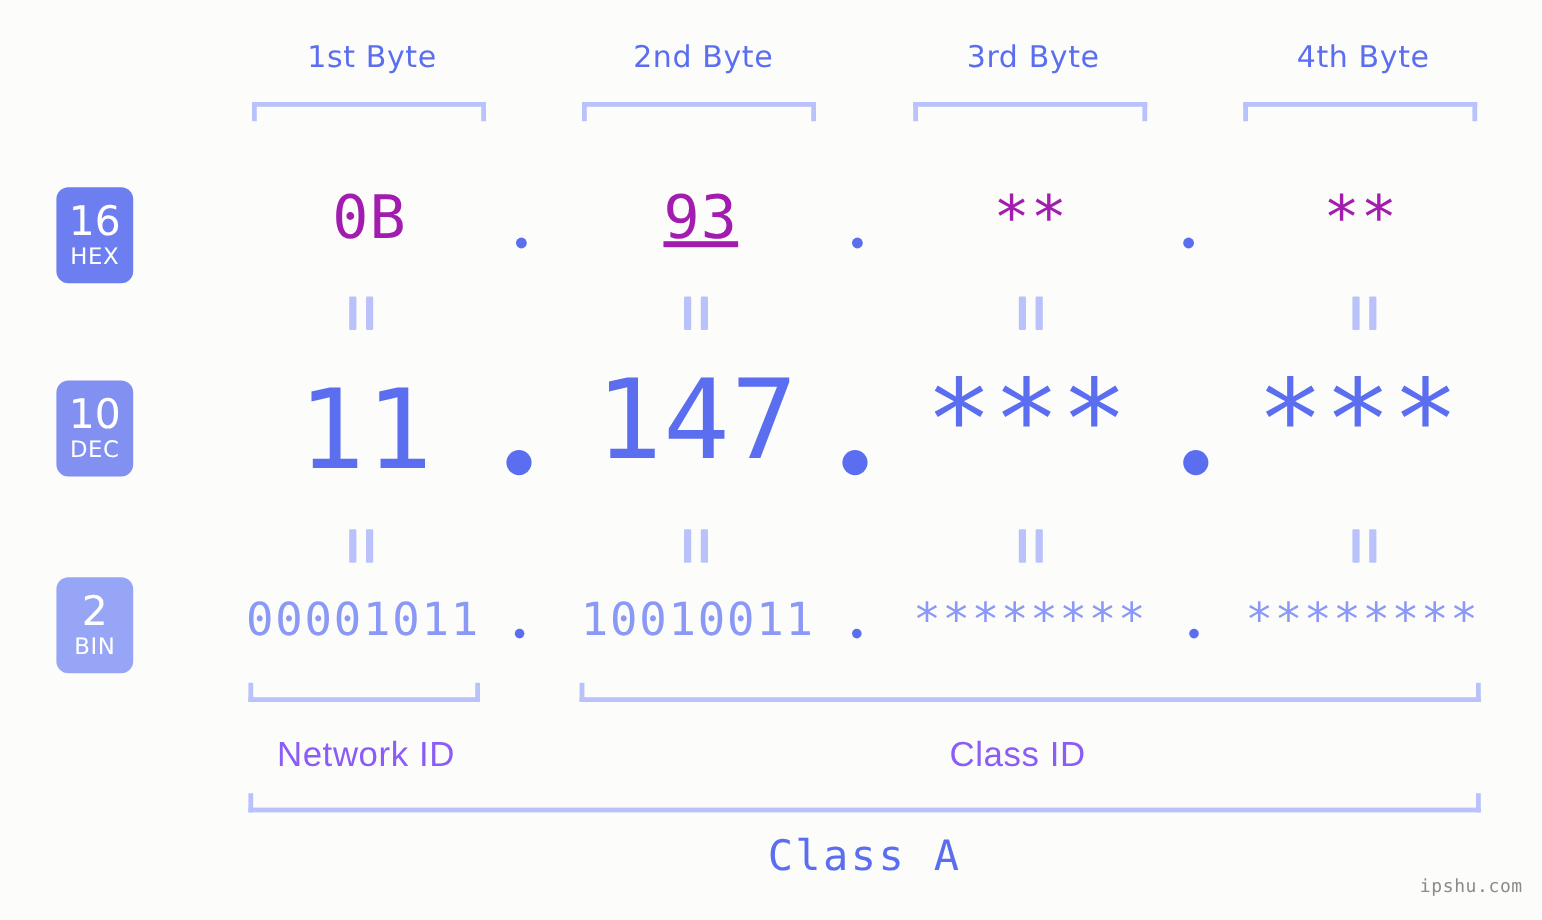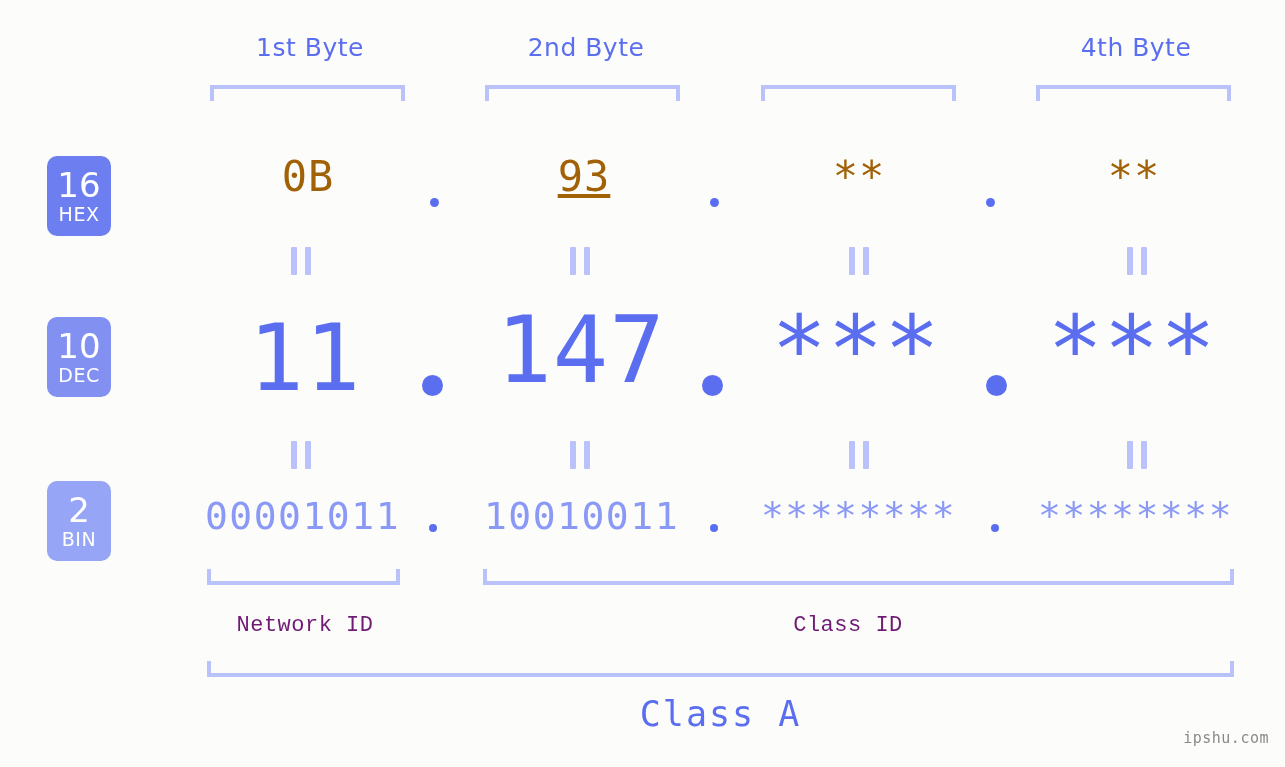--- a/index.html
+++ b/index.html
@@ -82,22 +82,22 @@
 
   
   .cell {
     position: absolute;
     text-align: center;
     white-space: nowrap;
     font-family: "DejaVu Sans Mono", monospace;
   }
 
   .row-hex .cell {
-    font-size: 42px;
-    color: #a16207;
+    font-size: 50px;
+    color: #a21caf;
     letter-spacing: 1px;
   }
   .row-dec .cell {
     font-size: 92px;
     color: #5b6ef0;
     letter-spacing: 1px;
     font-weight: 400;
   }
   .row-bin .cell {
     font-size: 38px;
@@ -127,23 +127,23 @@
     display: block;
     width: 6px;
     height: 28px;
     background: #b9c2fb;
     border-radius: 1px;
   }
 
   
   .section-label {
     position: absolute;
-    font-family: Liberation Mono, monospace;
-    font-size: 22px;
-    color: #701a75;
+    font-family: Liberation Sans, sans-serif;
+    font-size: 29px;
+    color: #8b5cf6;
     text-align: center;
     white-space: nowrap;
     letter-spacing: 0.5px;
   }
   .class-label {
     position: absolute;
     font-family: "DejaVu Sans Mono", monospace;
     font-size: 35px;
     color: #5b6ef0;
     text-align: center;
@@ -162,20 +162,21 @@
     letter-spacing: 0.5px;
   }
 </style>
 </head>
 <body>
 
 <div id="stage">
 
   <div class="byte-header" style="left:210px;">1st Byte</div>
   <div class="byte-header" style="left:486px;">2nd Byte</div>
+  <div class="byte-header" style="left:761px;">3rd Byte</div>
   <div class="byte-header" style="left:1036px;">4th Byte</div>
 
   <div class="bracket down" style="left:210px; top:85px; width:195px;"></div>
   <div class="bracket down" style="left:485px; top:85px; width:195px;"></div>
   <div class="bracket down" style="left:761px; top:85px; width:195px;"></div>
   <div class="bracket down" style="left:1036px; top:85px; width:195px;"></div>
 
   <div class="badge" style="top:156px; background:#6d7ef0;">
     <div class="num">16</div>
     <div class="abbr">HEX</div>

